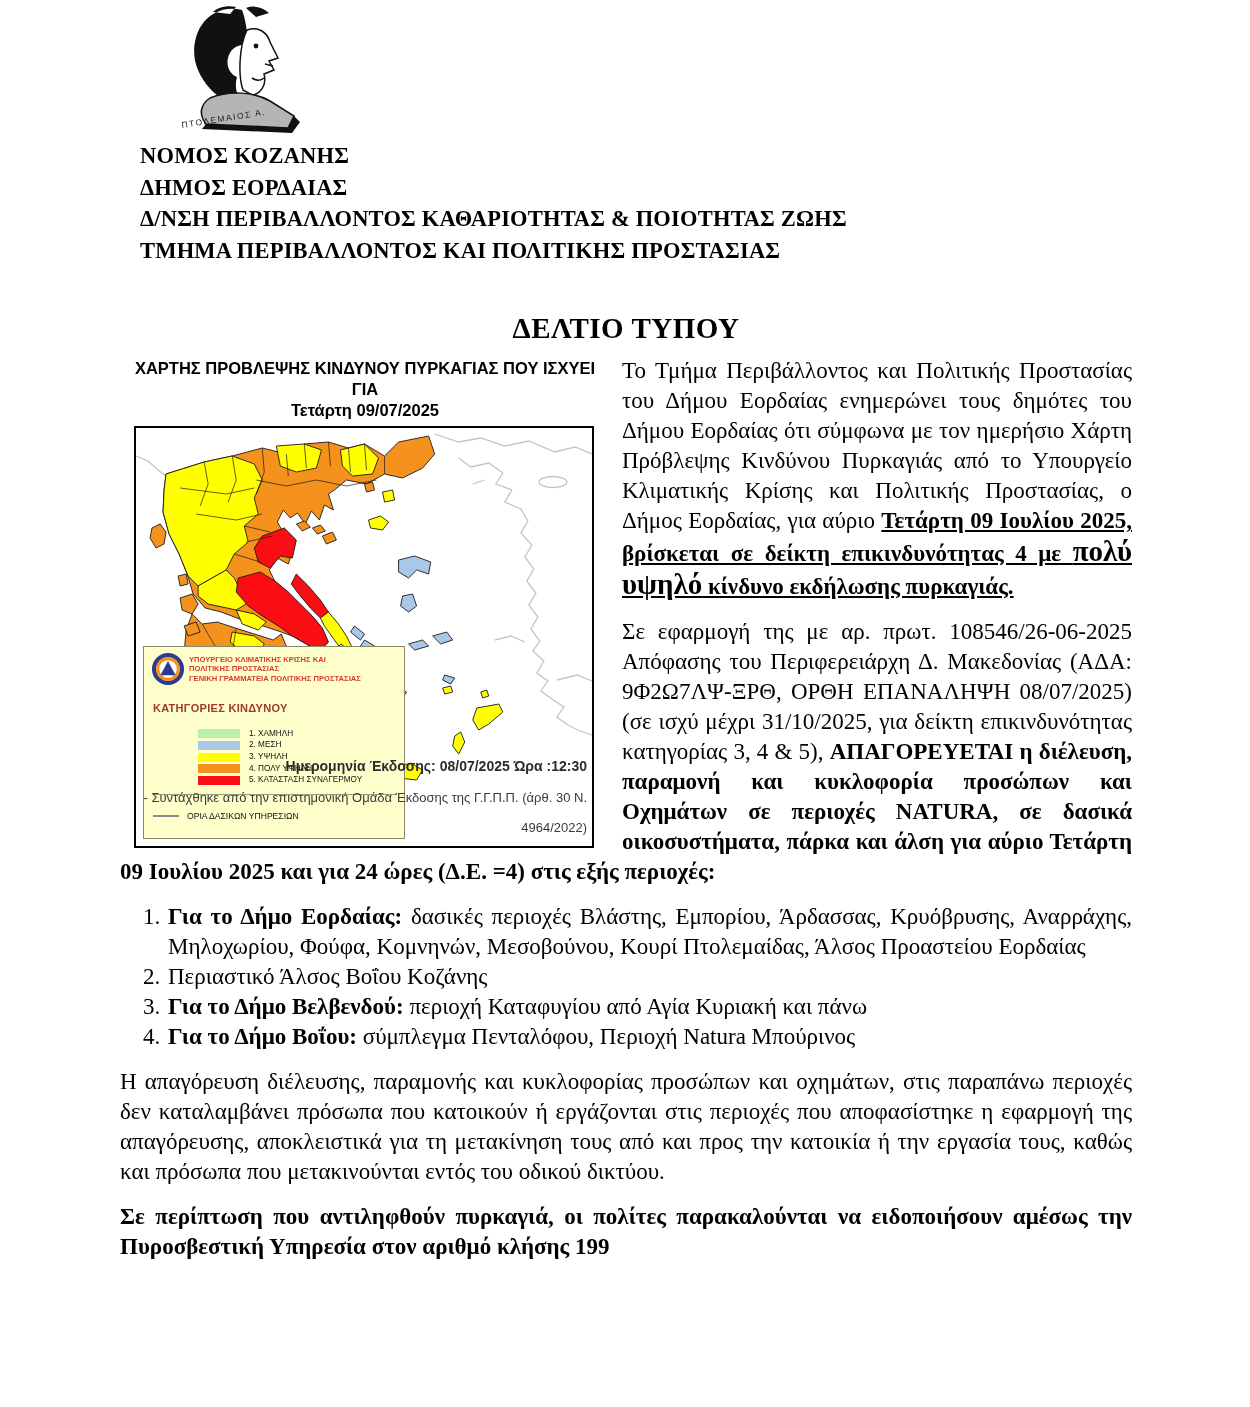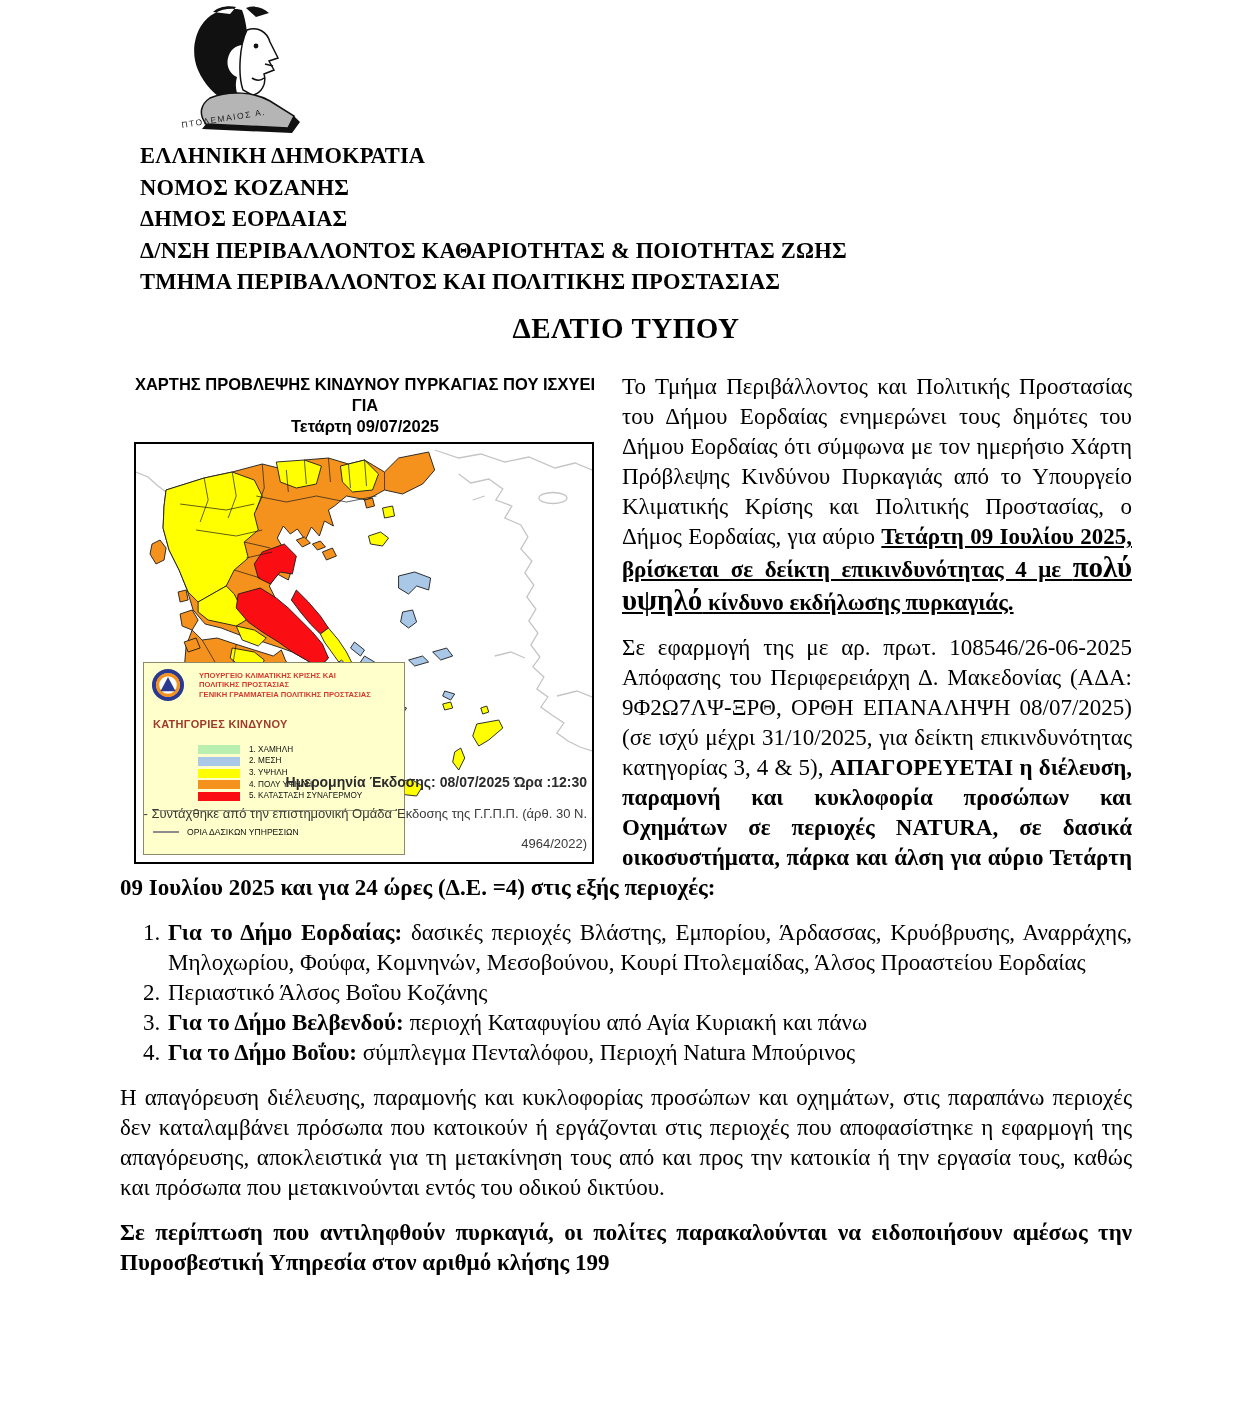--- a/index.html
+++ b/index.html
@@ -7,39 +7,39 @@
         font-family:"Liberation Serif","DejaVu Serif",serif;color:#000;}
   
   .logo{position:absolute;left:168px;top:4px;width:170px;height:132px;}
   
   .gov-header{position:absolute;left:140px;top:140px;font-weight:bold;
               font-size:22.5px;line-height:31.5px;letter-spacing:.2px;white-space:nowrap;}
   
   .press-title{position:absolute;left:120px;top:312px;width:1012px;text-align:center;
                font-weight:bold;font-size:29px;letter-spacing:.5px;}
   
-  .content{position:absolute;left:120px;top:372px;width:1012px;
+  .content{position:absolute;left:120px;top:356px;width:1012px;
            font-size:23px;line-height:30px;text-align:justify;}
   .content p{margin:0 0 15px 0;}
   .bu{font-weight:bold;text-decoration:underline;}
   .big{font-size:29px;}
   .bold{font-weight:bold;}
   ol.areas{margin:0 0 15px 0;padding-left:46px;}
   ol.areas li{margin:0;padding-left:2px;text-align:justify;}
   
   .mapblock{float:left;width:462px;margin:2px 26px 8px 14px;}
   .map-title{font-family:"Liberation Sans","DejaVu Sans",sans-serif;font-weight:bold;
              font-size:16.5px;line-height:21px;text-align:center;margin-bottom:5px;}
   .map-frame{position:relative;width:456px;height:418px;border:2px solid #000;background:#fff;}
   .map-svg{position:absolute;left:0;top:0;width:100%;height:100%;}
   
   .legend{position:absolute;left:7px;bottom:7px;width:246px;background:#ffffcc;
           border:1px solid #8a8a6a;padding:5px 7px 5px 7px;
           font-family:"Liberation Sans","DejaVu Sans",sans-serif;}
-  .agency-row{display:flex;align-items:center;gap:14px;}
+  .agency-row{display:flex;align-items:center;gap:4px;}
   .cp-logo{flex:0 0 34px;width:34px;height:34px;}
   .agency-text{font-size:7.6px;line-height:9.3px;font-weight:bold;}
   .legend-title{font-size:11px;font-weight:bold;margin:7px 0 5px 2px;letter-spacing:.3px;}
   .legend-items{margin-left:6px;padding-left:41px;}
   .legend-row{display:flex;align-items:center;height:11.6px;}
   .swatch{width:42px;height:9px;margin-right:9px;flex:0 0 42px;}
   .legend-label{font-size:8.2px;color:#111;}
   .legend-boundary{display:flex;align-items:center;margin:8px 0 2px 2px;
                    border-top:1px solid #999976;padding-top:6px;}
   .bline{display:inline-block;width:26px;height:0;border-top:2px solid #8c8c8c;margin-right:8px;}
@@ -65,21 +65,20 @@
         <path d="M97,60 L105,62" stroke="#111" stroke-width="1.8"></path>
         <path d="M84,74 C88,77 93,77 96,74" stroke="#111" stroke-width="1.6" fill="none"></path>
         <path d="M42,94 C62,86 86,88 102,97 L126,112 L120,124 L38,120 C30,110 33,100 42,94 Z" fill="#b5b5b5" stroke="#111" stroke-width="1.5"></path>
         <path d="M38,120 L120,124 L126,112 L132,118 L124,129 L34,125 Z" fill="#111"></path>
       </g>
       <text x="14" y="124" transform="rotate(-9 14 124)" font-family="Liberation Sans, sans-serif" font-size="8.5" letter-spacing="1.5" fill="#222">ΠΤΟΛΕΜΑΙΟΣ Α.</text>
     </svg>
   </div>
 
   <div class="gov-header">
-    <div>ΕΛΛΗΝΙΚΗ ΔΗΜΟΚΡΑΤΙΑ</div>
     <div>ΝΟΜΟΣ ΚΟΖΑΝΗΣ</div>
     <div>ΔΗΜΟΣ ΕΟΡΔΑΙΑΣ</div>
     <div>Δ/ΝΣΗ ΠΕΡΙΒΑΛΛΟΝΤΟΣ ΚΑΘΑΡΙΟΤΗΤΑΣ &amp; ΠΟΙΟΤΗΤΑΣ ΖΩΗΣ</div>
     <div>ΤΜΗΜΑ ΠΕΡΙΒΑΛΛΟΝΤΟΣ ΚΑΙ ΠΟΛΙΤΙΚΗΣ ΠΡΟΣΤΑΣΙΑΣ</div>
   </div>
 
   <div class="press-title">ΔΕΛΤΙΟ ΤΥΠΟΥ</div>
 
   <div class="content">
 

